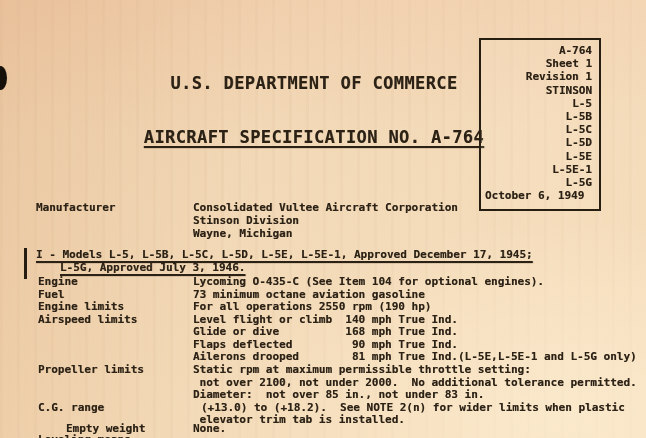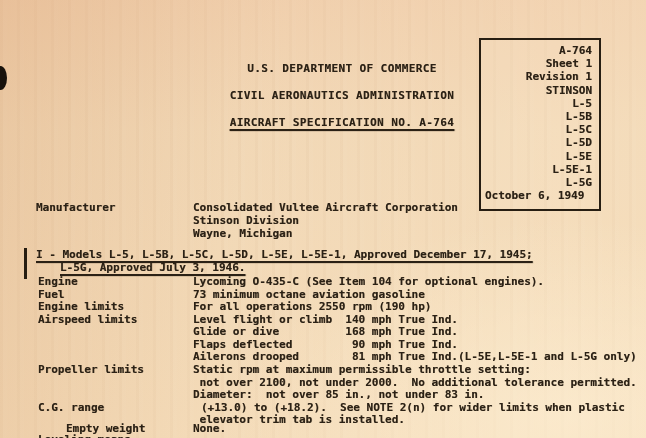--- a/index.html
+++ b/index.html
@@ -18,22 +18,22 @@
     color:#2b2115;
   }
   .t{
     position:absolute;
     font-size:11px;
     line-height:12.5px;
     white-space:pre;
     text-shadow:0.3px 0.3px 0 rgba(43,33,21,0.45);
   }
   .hdr{
-    left:142px;width:400px;text-align:center;
-    font-size:11px;letter-spacing:0.4px;
+    left:114px;width:400px;text-align:center;
+    font-size:17px;letter-spacing:0.4px;margin-top:14px;
   }
   .u{text-decoration:underline;text-decoration-thickness:1.5px;text-underline-offset:2.5px;}
   .stamp-box{
     position:absolute;left:479px;top:38px;width:122px;height:173px;
     border:2px solid #271e12;
     box-sizing:border-box;
     background:rgba(255,240,215,0.12);
   }
   .stamp-lines{
     position:absolute;top:4px;right:7px;left:5px;
@@ -59,21 +59,20 @@
   }
 </style>
 </head>
 <body>
 
 <div class="page">
 
   <div class="blob"></div>
 
   <div class="t hdr" style="top:63px;">U.S. DEPARTMENT OF COMMERCE</div>
-  <div class="t hdr" style="top:90px;">CIVIL AERONAUTICS ADMINISTRATION</div>
   <div class="t hdr u" style="top:117px;">AIRCRAFT SPECIFICATION NO. A-764</div>
 
   <div class="stamp-box">
     <div class="stamp-lines">A-764
 Sheet 1
 Revision 1
 STINSON
 L-5
 L-5B
 L-5C

